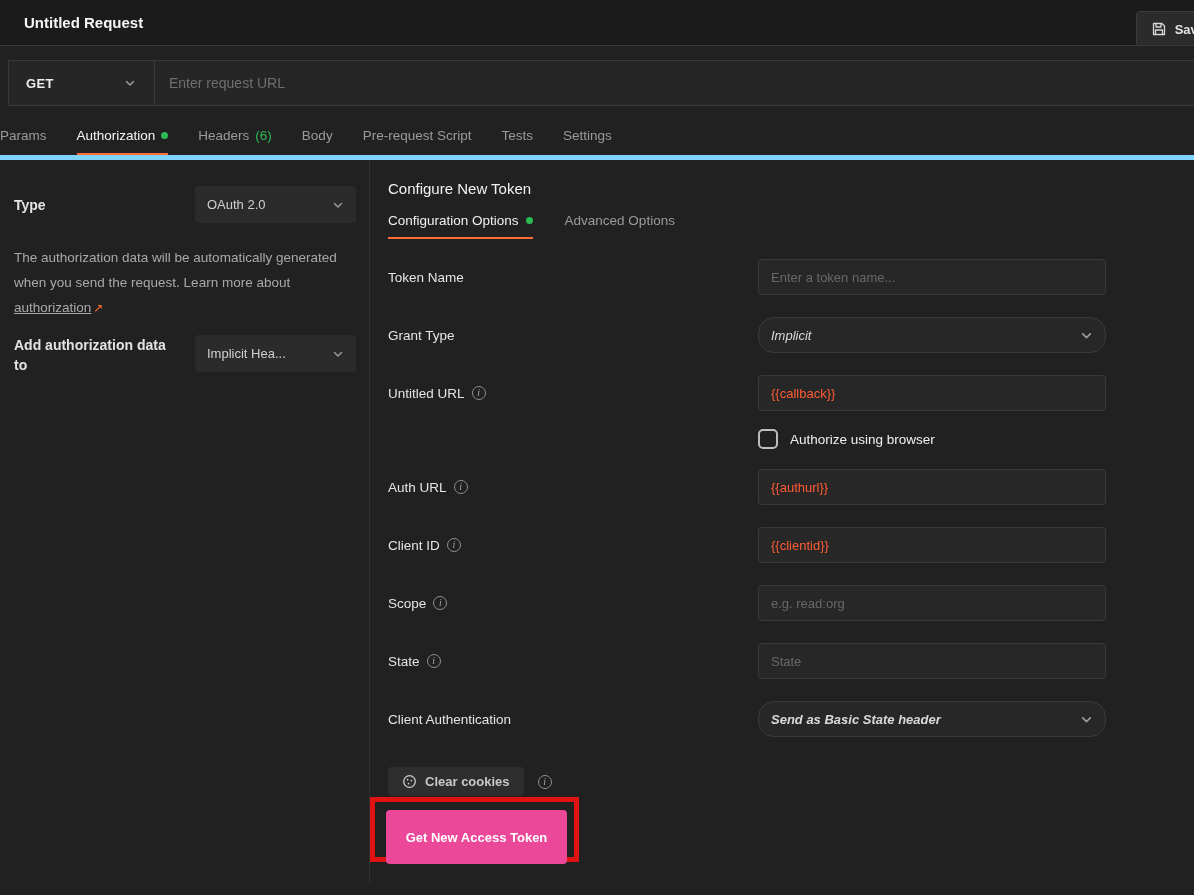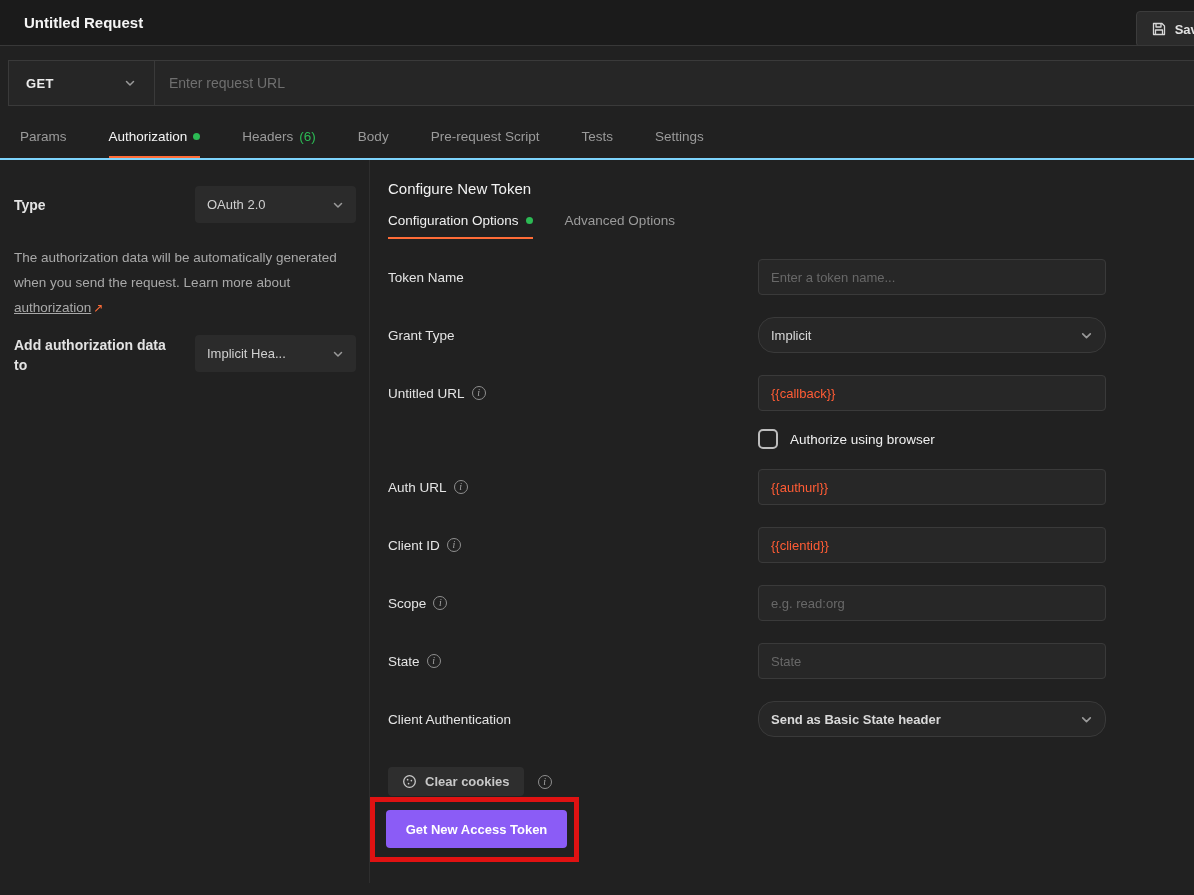--- a/index.html
+++ b/index.html
@@ -59,24 +59,23 @@
     color: #dddddd; font-size: 14px;
     padding-left: 14px;
     font-family: "Liberation Sans", sans-serif;
   }
   .url-input::placeholder { color: #6f6f6f; }
 
   
   .req-tabs {
     height: 42px;
     margin-top: 12px;
-    border-bottom: 2px solid #7dd3fc;
+    border-bottom: 5px solid #7dd3fc;
     display: flex;
-    padding-left: 20px;
-    gap: 42px;
+    gap: 30px;
     font-size: 13.5px;
     color: #9b9b9b;
   }
   .tab {
     display: flex; align-items: center; gap: 6px;
     border-bottom: 2px solid transparent;
     cursor: pointer;
     padding-bottom: 1px;
   }
   .tab.active { color: #f5f5f5; border-color: #ff6c37; }
@@ -144,20 +143,21 @@
   }
   .tinput::placeholder { color: #686868; }
   .tinput.var { color: #ff5c35; }
   .tdrop {
     width: 100%; height: 36px;
     background: #272727; border: 1px solid #3a3a3a; border-radius: 16px;
     display: flex; align-items: center; justify-content: space-between;
     padding: 0 12px;
     font-size: 13px; color: #d9d9d9; font-weight: 600;
     cursor: pointer;
+    font-style: italic;
   }
   .tdrop.normal { font-weight: 400; }
 
   .frow.cbrow { margin-top: -4px; margin-bottom: 20px; }
   .fcontrol.cb { display: flex; align-items: center; gap: 12px; }
   .checkbox {
     width: 20px; height: 20px;
     border: 2px solid #bdbdbd; border-radius: 5px;
     background: transparent;
     display: inline-block;
@@ -187,22 +187,22 @@
     font-family: "Liberation Sans", sans-serif;
     cursor: pointer;
   }
   .highlight-rect {
     margin-top: 1px;
     width: 209px; height: 65px;
     border: 5px solid #e01212;
     padding: 8px 0 0 11px;
   }
   .get-token-btn {
-    width: 181px; height: 38px;
-    background: #8b5cf6; border: none; border-radius: 4px;
+    width: 181px; height: 54px;
+    background: #ec4899; border: none; border-radius: 4px;
     color: #ffffff; font-size: 13px; font-weight: bold;
     font-family: "Liberation Sans", sans-serif;
     cursor: pointer;
   }
 
   .icon { display: inline-flex; align-items: center; }
 </style>
 </head>
 <body>
 

